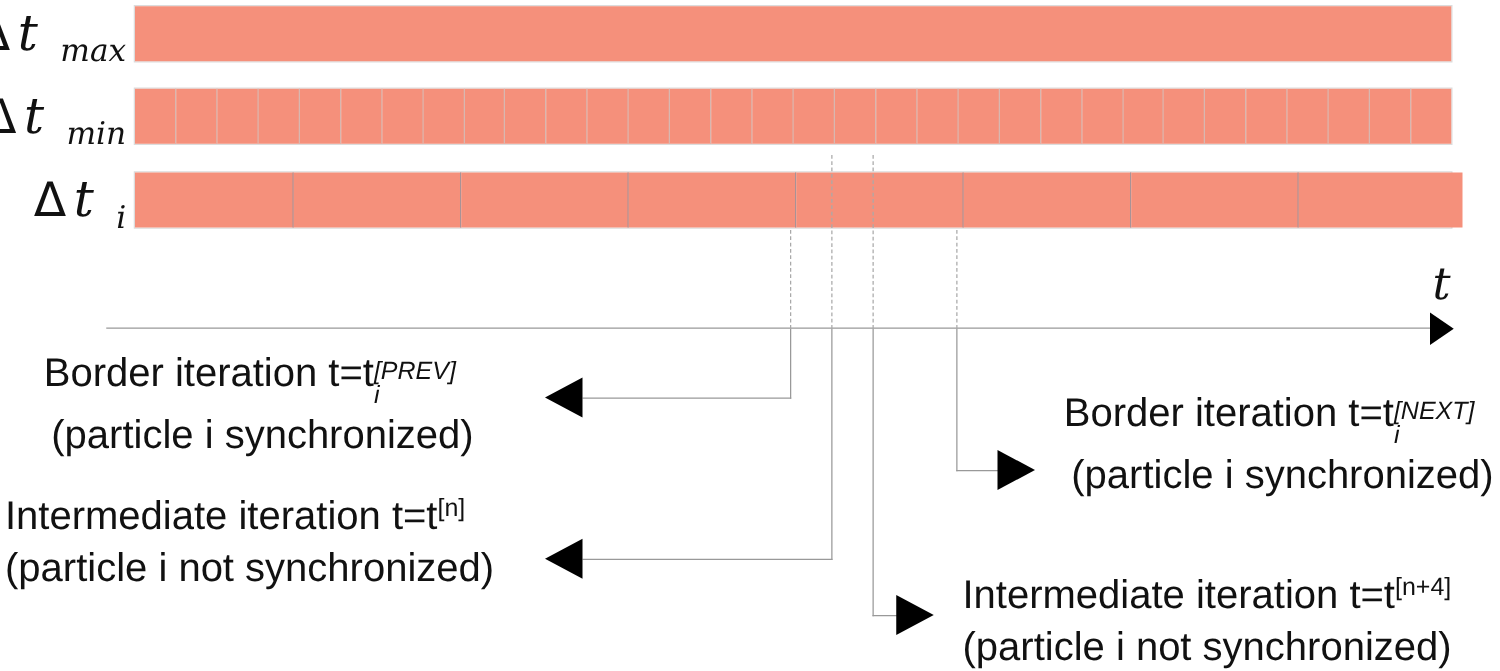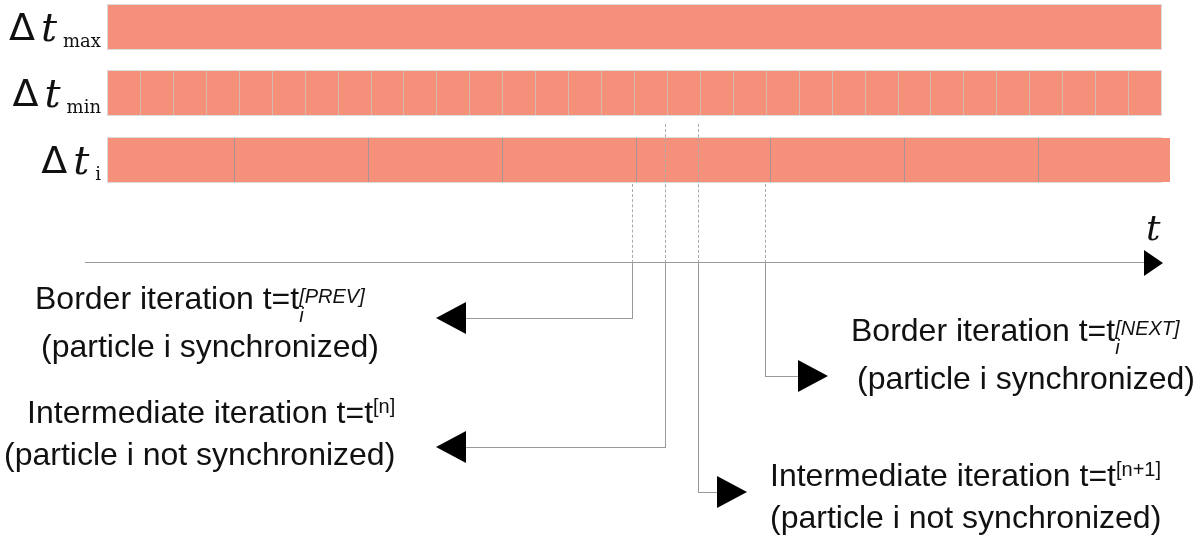--- a/index.html
+++ b/index.html
@@ -7,21 +7,21 @@
     position:relative;width:1200px;height:537px;background:#ffffff;
     overflow:hidden;font-family:"Liberation Sans",sans-serif;color:#111;
   }
   
   .row-label{
     position:absolute;left:0;width:101px;display:flex;align-items:center;
     justify-content:flex-end;font-family:"DejaVu Serif",serif;white-space:nowrap;
   }
   .delta{font-family:"DejaVu Sans",sans-serif;font-size:38px;font-style:normal;}
   .tvar{font-family:"DejaVu Serif",serif;font-style:italic;font-size:40px;margin-left:6px;}
-  .rsub{font-family:"DejaVu Serif",serif;font-size:18px;position:relative;top:13px;margin-left:6px;}
+  .rsub{font-family:"DejaVu Serif",serif;font-style:italic;font-size:25px;position:relative;top:13px;margin-left:18px;}
   .bar{
     position:absolute;left:107px;width:1055px;display:flex;box-sizing:border-box;
     border:1px solid #dcdcdc;
   }
   .seg{background:var(--bar-color);height:100%;}
   .seg:not(:last-child){border-right:1px solid var(--div);}
   
   .dash{position:absolute;width:0;border-left:1px dashed #a9a9a9;z-index:5;}
   .vline,.hline{position:absolute;background:#999;}
   .vline{width:1px;}
@@ -139,23 +139,23 @@
   <div class="ann" style="left:35px;top:277px;">
     <div class="ann-line1"><span>Border iteration t=t</span><span class="ss"><span>[PREV]</span><span>i</span></span></div>
     <div class="ann-line2 indent">(particle i synchronized)</div>
   </div>
 
   <div class="ann" style="left:851px;top:309px;">
     <div class="ann-line1"><span>Border iteration t=t</span><span class="ss"><span>[NEXT]</span><span>i</span></span></div>
     <div class="ann-line2 indent">(particle i synchronized)</div>
   </div>
 
-  <div class="ann" style="left:4px;top:391px;text-align:right;">
+  <div class="ann" style="left:4px;top:391px;">
     <div class="ann-line1"><span>Intermediate iteration t=t</span><span class="sup">[n]</span></div>
     <div class="ann-line2">(particle i not synchronized)</div>
   </div>
 
   <div class="ann" style="left:770px;top:454px;">
-    <div class="ann-line1"><span>Intermediate iteration t=t</span><span class="sup">[n+1]</span></div>
+    <div class="ann-line1"><span>Intermediate iteration t=t</span><span class="sup">[n+4]</span></div>
     <div class="ann-line2">(particle i not synchronized)</div>
   </div>
 
 </div>
 
 </body></html>

